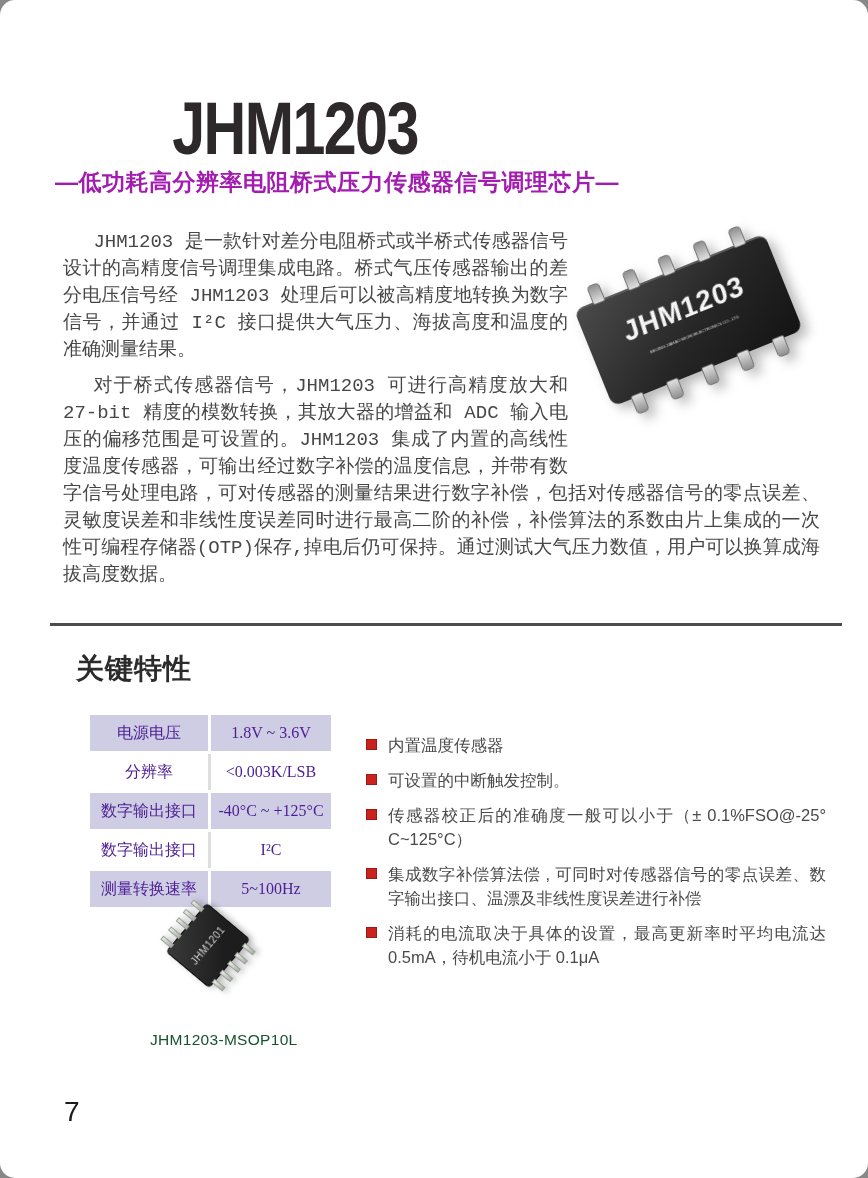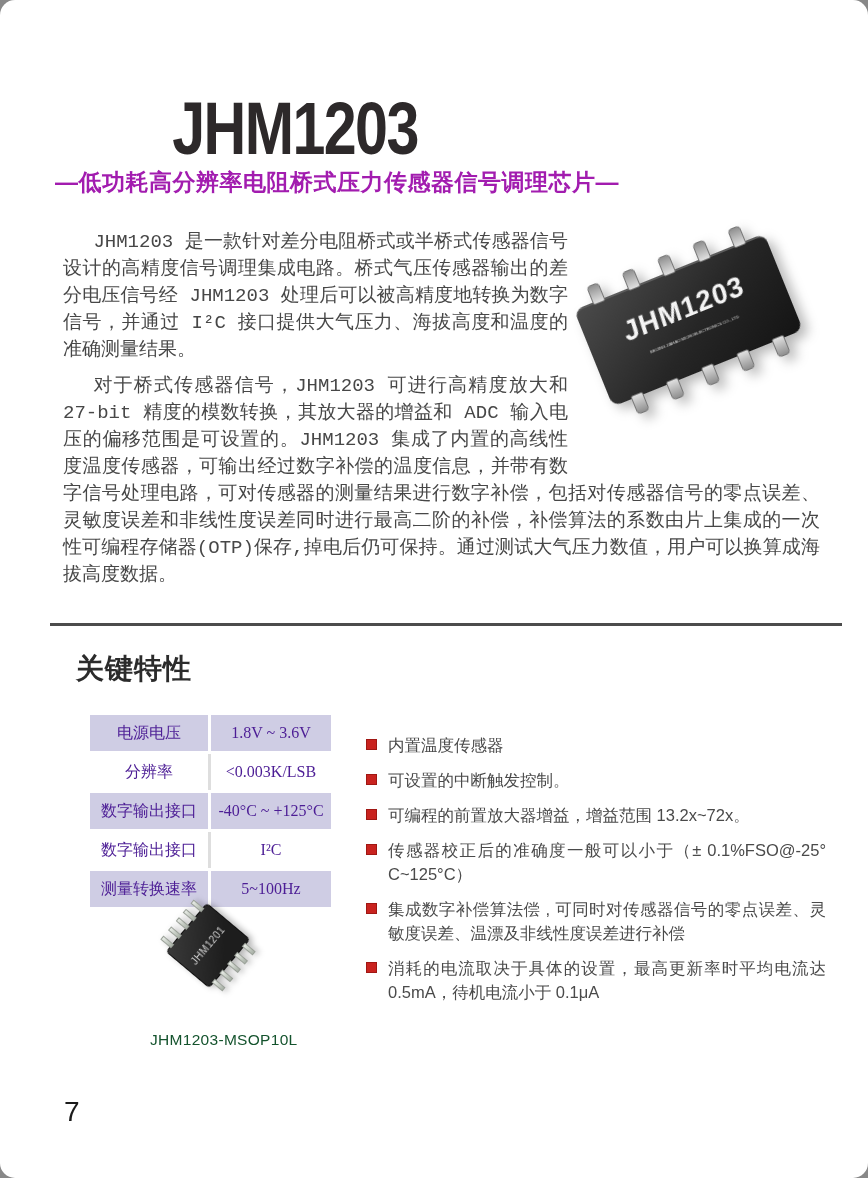--- a/index.html
+++ b/index.html
@@ -170,29 +170,25 @@
     <div class="bullet-item">
       <span class="bullet-sq"></span>
       <span>内置温度传感器</span>
     </div>
     <div class="bullet-item">
       <span class="bullet-sq"></span>
       <span>可设置的中断触发控制。</span>
     </div>
     <div class="bullet-item">
       <span class="bullet-sq"></span>
-      <span>可编程的前置放大器增益，增益范围 13.2x~72x。</span>
-    </div>
-    <div class="bullet-item">
-      <span class="bullet-sq"></span>
       <span>传感器校正后的准确度一般可以小于（± 0.1%FSO@-25° C~125°C）</span>
     </div>
     <div class="bullet-item">
       <span class="bullet-sq"></span>
-      <span>集成数字补偿算法偿 , 可同时对传感器信号的零点误差、灵敏度误差、温漂及非线性度误差进行补偿</span>
+      <span>集成数字补偿算法偿 , 可同时对传感器信号的零点误差、数字输出接口、温漂及非线性度误差进行补偿</span>
     </div>
     <div class="bullet-item">
       <span class="bullet-sq"></span>
       <span>消耗的电流取决于具体的设置，最高更新率时平均电流达 0.5mA，待机电流小于 0.1μA</span>
     </div>
   </div>
 
   <div class="chip-fig-bottom">
     <div class="rot2">
       <div class="pins-row2">

